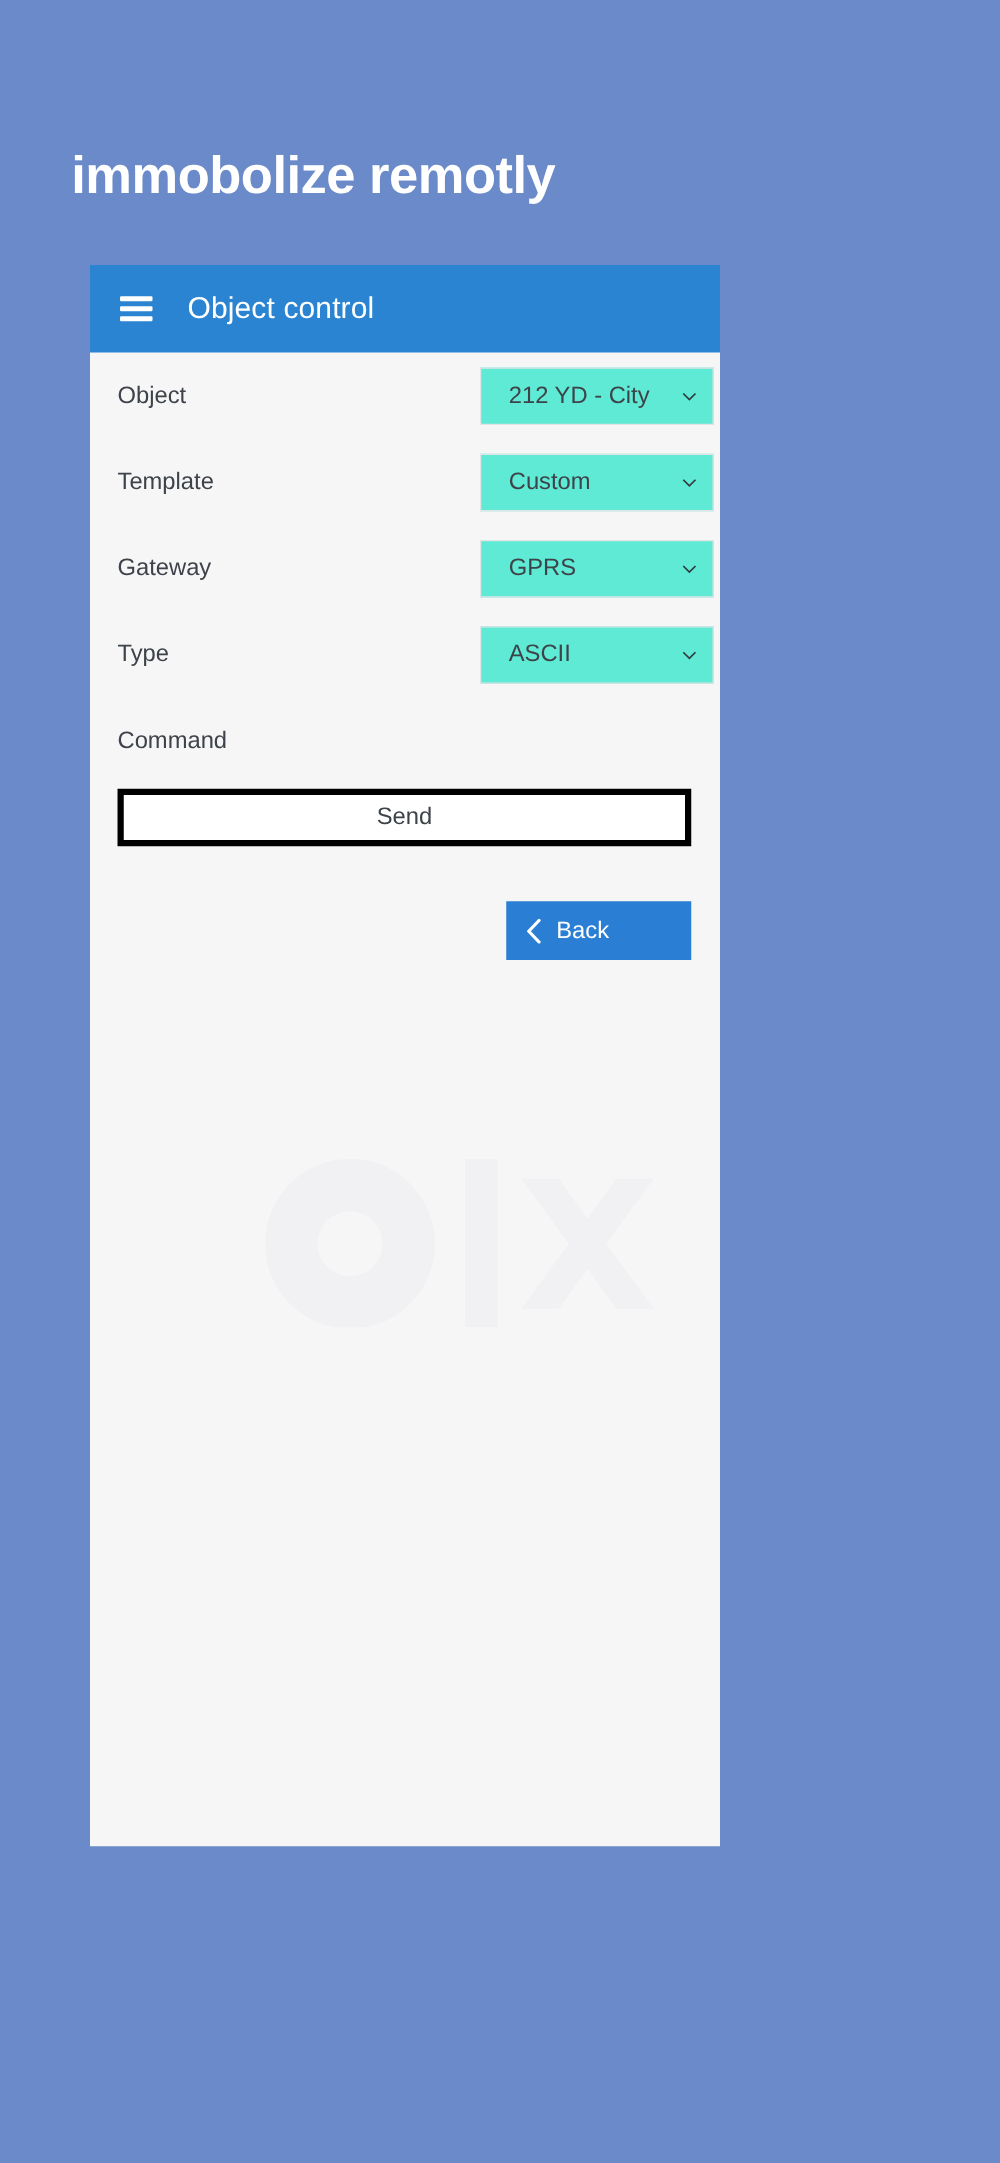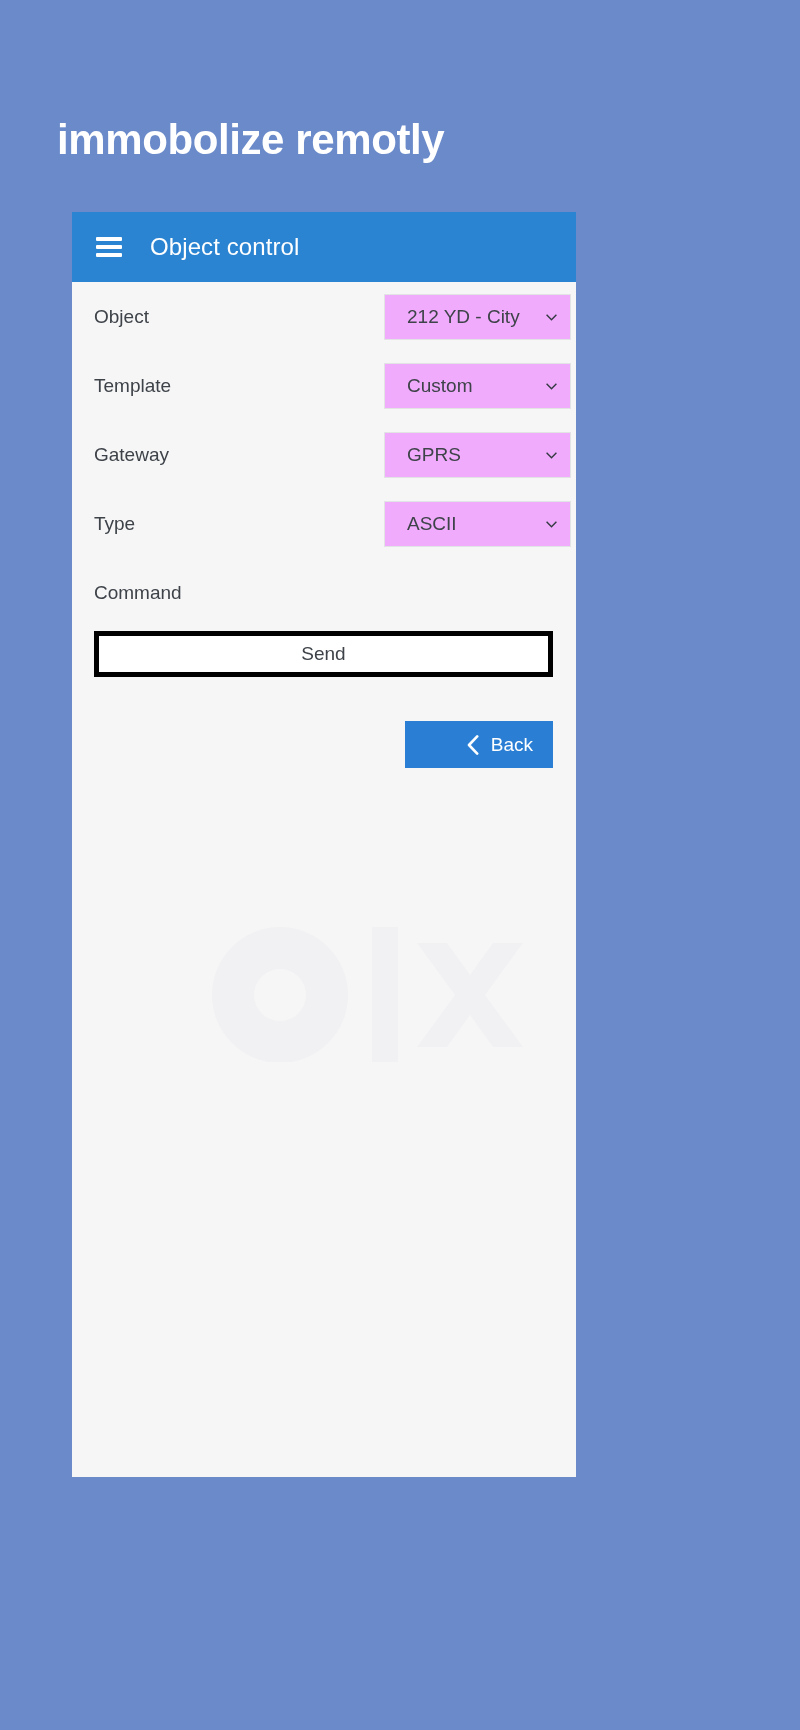--- a/index.html
+++ b/index.html
@@ -101,21 +101,21 @@
     flex: 0 0 auto;
     width: 290px;
   }
   .field-wrap {
     flex: 1 1 auto;
     position: relative;
   }
   .field {
     width: 100%;
     height: 46px;
-    background: #f0abfc;
+    background: #5eead4;
     border: 1px solid #e2e3e5;
     box-sizing: border-box;
     font-size: 19px;
     color: #3e4349;
     font-family: "Liberation Sans", sans-serif;
     padding: 0 34px 0 22px;
     border-radius: 0;
     display: flex;
     align-items: center;
     white-space: nowrap;
@@ -159,21 +159,21 @@
     z-index: 2;
   }
   .back-button {
     background: #2a7fd4;
     border: none;
     height: 47px;
     min-width: 112px;
     padding: 0 20px 0 16px;
     display: flex;
     align-items: center;
-    justify-content: flex-end;
+    justify-content: flex-start;
     gap: 12px;
     color: #ffffff;
     font-size: 19px;
     font-family: "Liberation Sans", sans-serif;
     cursor: pointer;
     margin-left: 37px;
   }
   .chevron-left {
     width: 12px;
     height: 20px;

